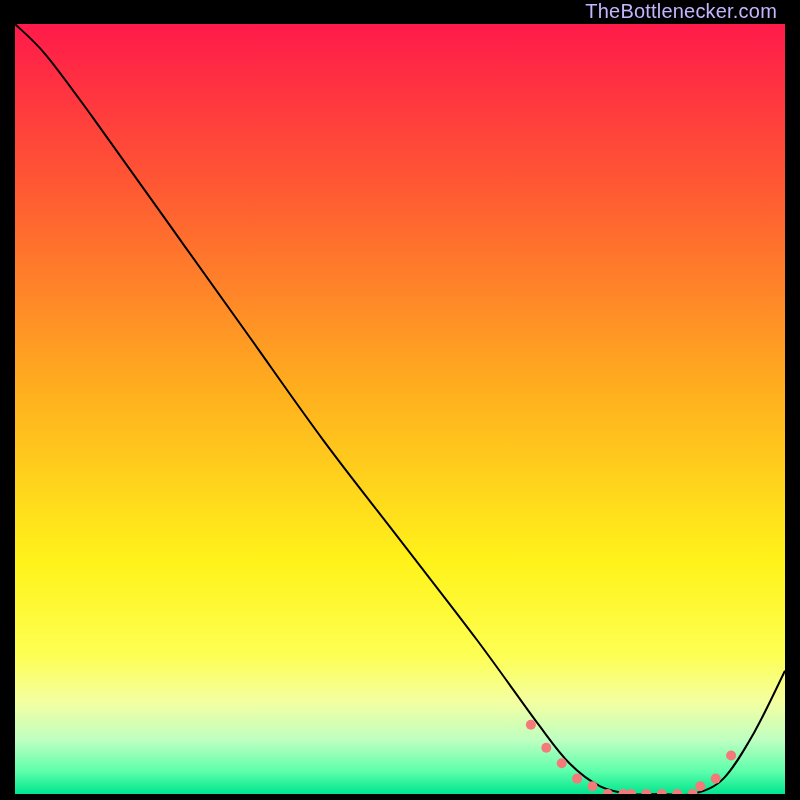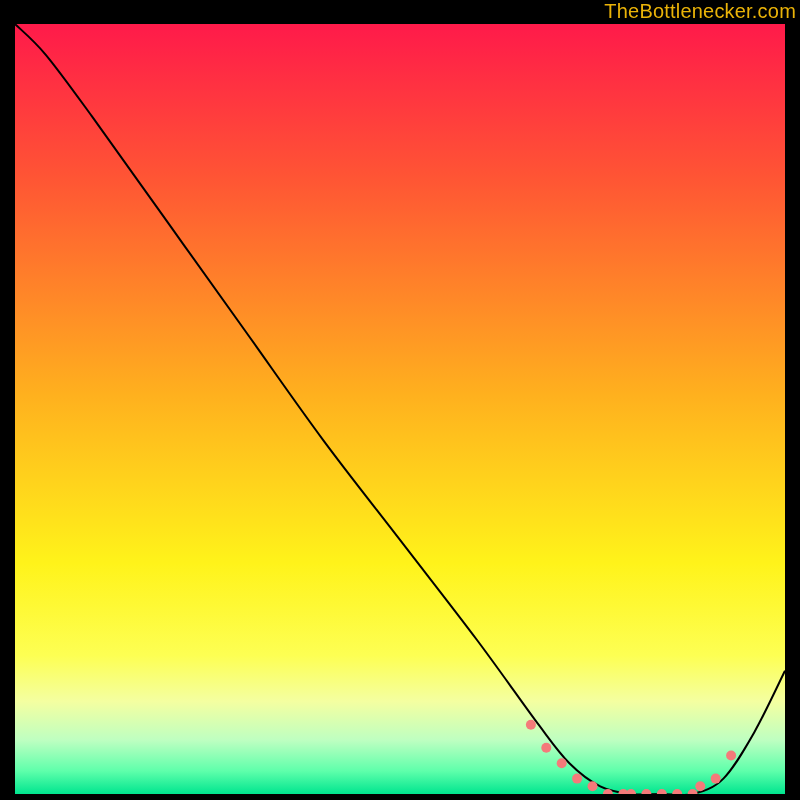--- a/index.html
+++ b/index.html
@@ -12,22 +12,22 @@
     font-family: Arial, sans-serif;
   }
   .wrap {
     position: relative;
     width: 800px;
     height: 800px;
   }
   .attrib {
     position: absolute;
     top: 0;
-    right: 4px;
-    color: #eab308;
+    right: 23px;
+    color: #c4b5fd;
     font-size: 20px;
     letter-spacing: 0.2px;
     z-index: 10;
   }
   .plot {
     position: absolute;
     left: 15px;
     top: 24px;
     width: 770px;
     height: 770px;

